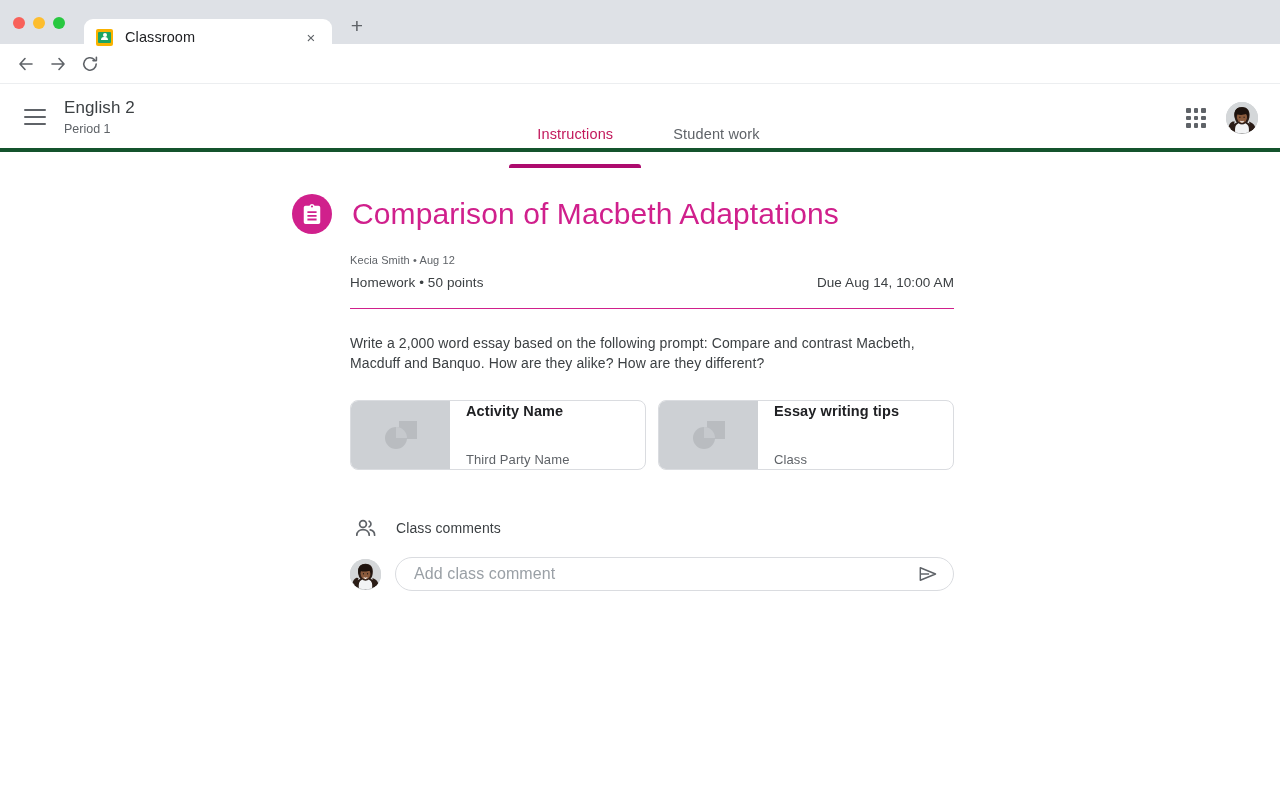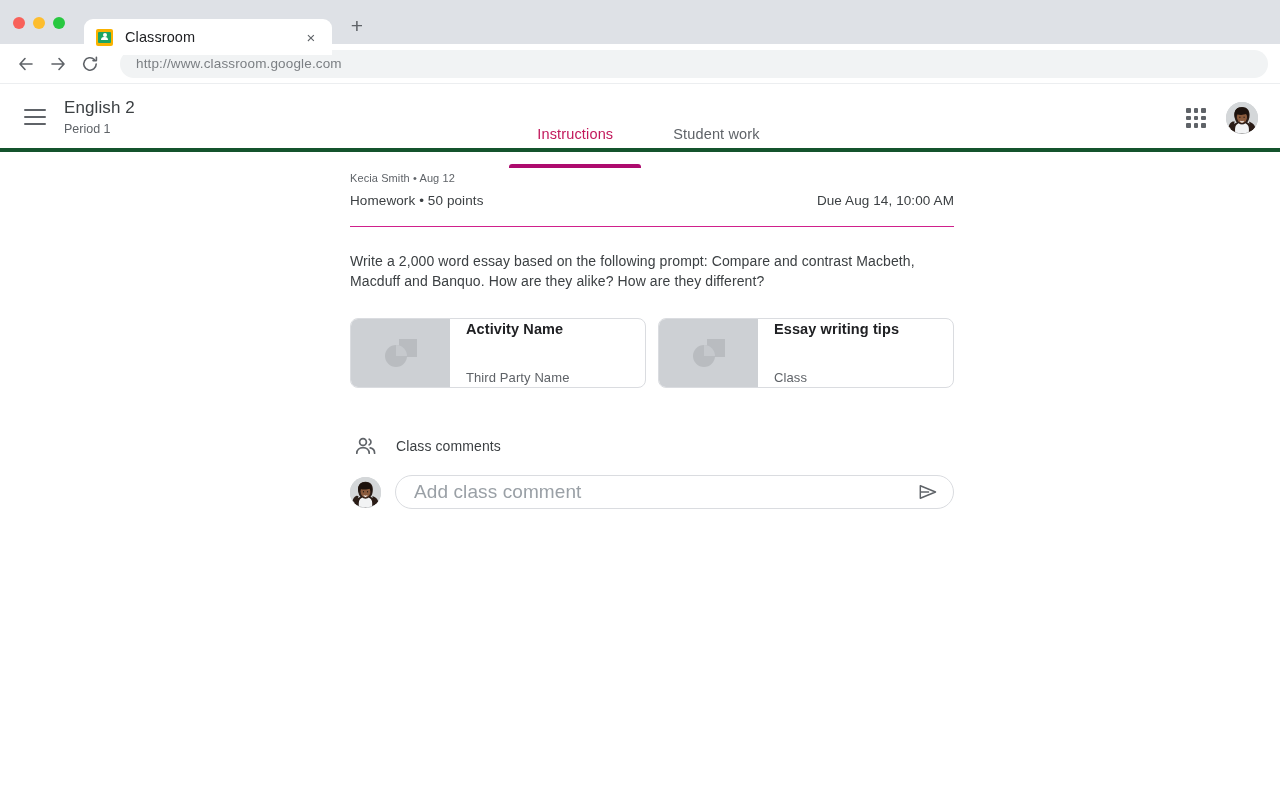--- a/index.html
+++ b/index.html
@@ -414,21 +414,21 @@
     display: flex;
     align-items: center;
     padding: 0 14px 0 18px;
     background: #fff;
   }
   .comment-input {
     flex: 1;
     border: none;
     outline: none;
     font-family: "Liberation Sans", sans-serif;
-    font-size: 19px;
+    font-size: 16px;
     color: #3c4043;
     background: transparent;
     letter-spacing: 0.1px;
   }
   .comment-input::placeholder { color: #9aa0a6; }
   .send-icon { flex: none; display: flex; align-items: center; }
   .send-icon svg { display: block; }
 </style>
 </head>
 <body>
@@ -460,23 +460,20 @@
   <div class="nav-btn">
     <svg width="20" height="20" viewBox="0 0 20 20" fill="none" stroke="currentColor" stroke-width="1.6" stroke-linecap="round" stroke-linejoin="round">
       <path d="M4 10h11.5M11 4.5l5 5.5-5 5.5"></path>
     </svg>
   </div>
   <div class="nav-btn">
     <svg width="20" height="20" viewBox="0 0 20 20" fill="none" stroke="currentColor" stroke-width="1.6" stroke-linecap="round" stroke-linejoin="round">
       <path d="M16.2 10a6.2 6.2 0 1 1-1.9-4.5"></path>
       <path d="M16.4 3.2v3.4h-3.4"></path>
     </svg>
-  </div>
-  <div class="omnibox">
-    <span class="omnibox-url">http://www.classroom.google.com</span>
   </div>
 </div>
 
 <div class="app-header">
   <div class="hamburger">
     <span></span>
       <span></span>
       <span></span>
   </div>
 
@@ -515,20 +512,28 @@
         <path d="M23.2 19.5l2.2 1.2c2.4 1.2 3.6 3.1 3.9 5.4-1.4 1.2-3.1 2.2-5.1 2.9.2-3.2-.1-5.9-1-8.2z" fill="#2b1d17"></path>
         <path d="M12.8 21.2c1.1 1.6 5.3 1.6 6.4 0 1.9.9 3 2.1 3.4 3.6.5 2 .4 3.9.2 5.6-2 .5-4.2.7-6.8.7s-4.8-.2-6.8-.7c-.2-1.7-.3-3.6.2-5.6.4-1.5 1.5-2.7 3.4-3.6z" fill="#f2f3f4"></path>
       </svg>
     </div>
   </div>
 </div>
 
 <div class="content">
   <div class="content-col">
 
+    <div class="title-row">
+      <span class="assignment-icon">
+        <svg width="22" height="22" viewBox="0 0 24 24" fill="#ffffff">
+          <path d="M19 3h-4.2a3 3 0 0 0-5.6 0H5a2 2 0 0 0-2 2v16a2 2 0 0 0 2 2h14a2 2 0 0 0 2-2V5a2 2 0 0 0-2-2zm-7-.3a1.1 1.1 0 1 1 0 2.2 1.1 1.1 0 0 1 0-2.2zM17 19H7v-2h10v2zm0-4H7v-2h10v2zm0-4H7V9h10v2z"></path>
+        </svg>
+      </span>
+      <h1 class="assignment-title">Comparison of Macbeth Adaptations</h1>
+    </div>
 
     <div class="meta-author">Kecia Smith  • Aug 12</div>
 
     <div class="meta-row">
       <span>Homework • 50 points</span>
       <span>Due Aug 14, 10:00 AM</span>
     </div>
 
     <div class="divider"></div>
 

